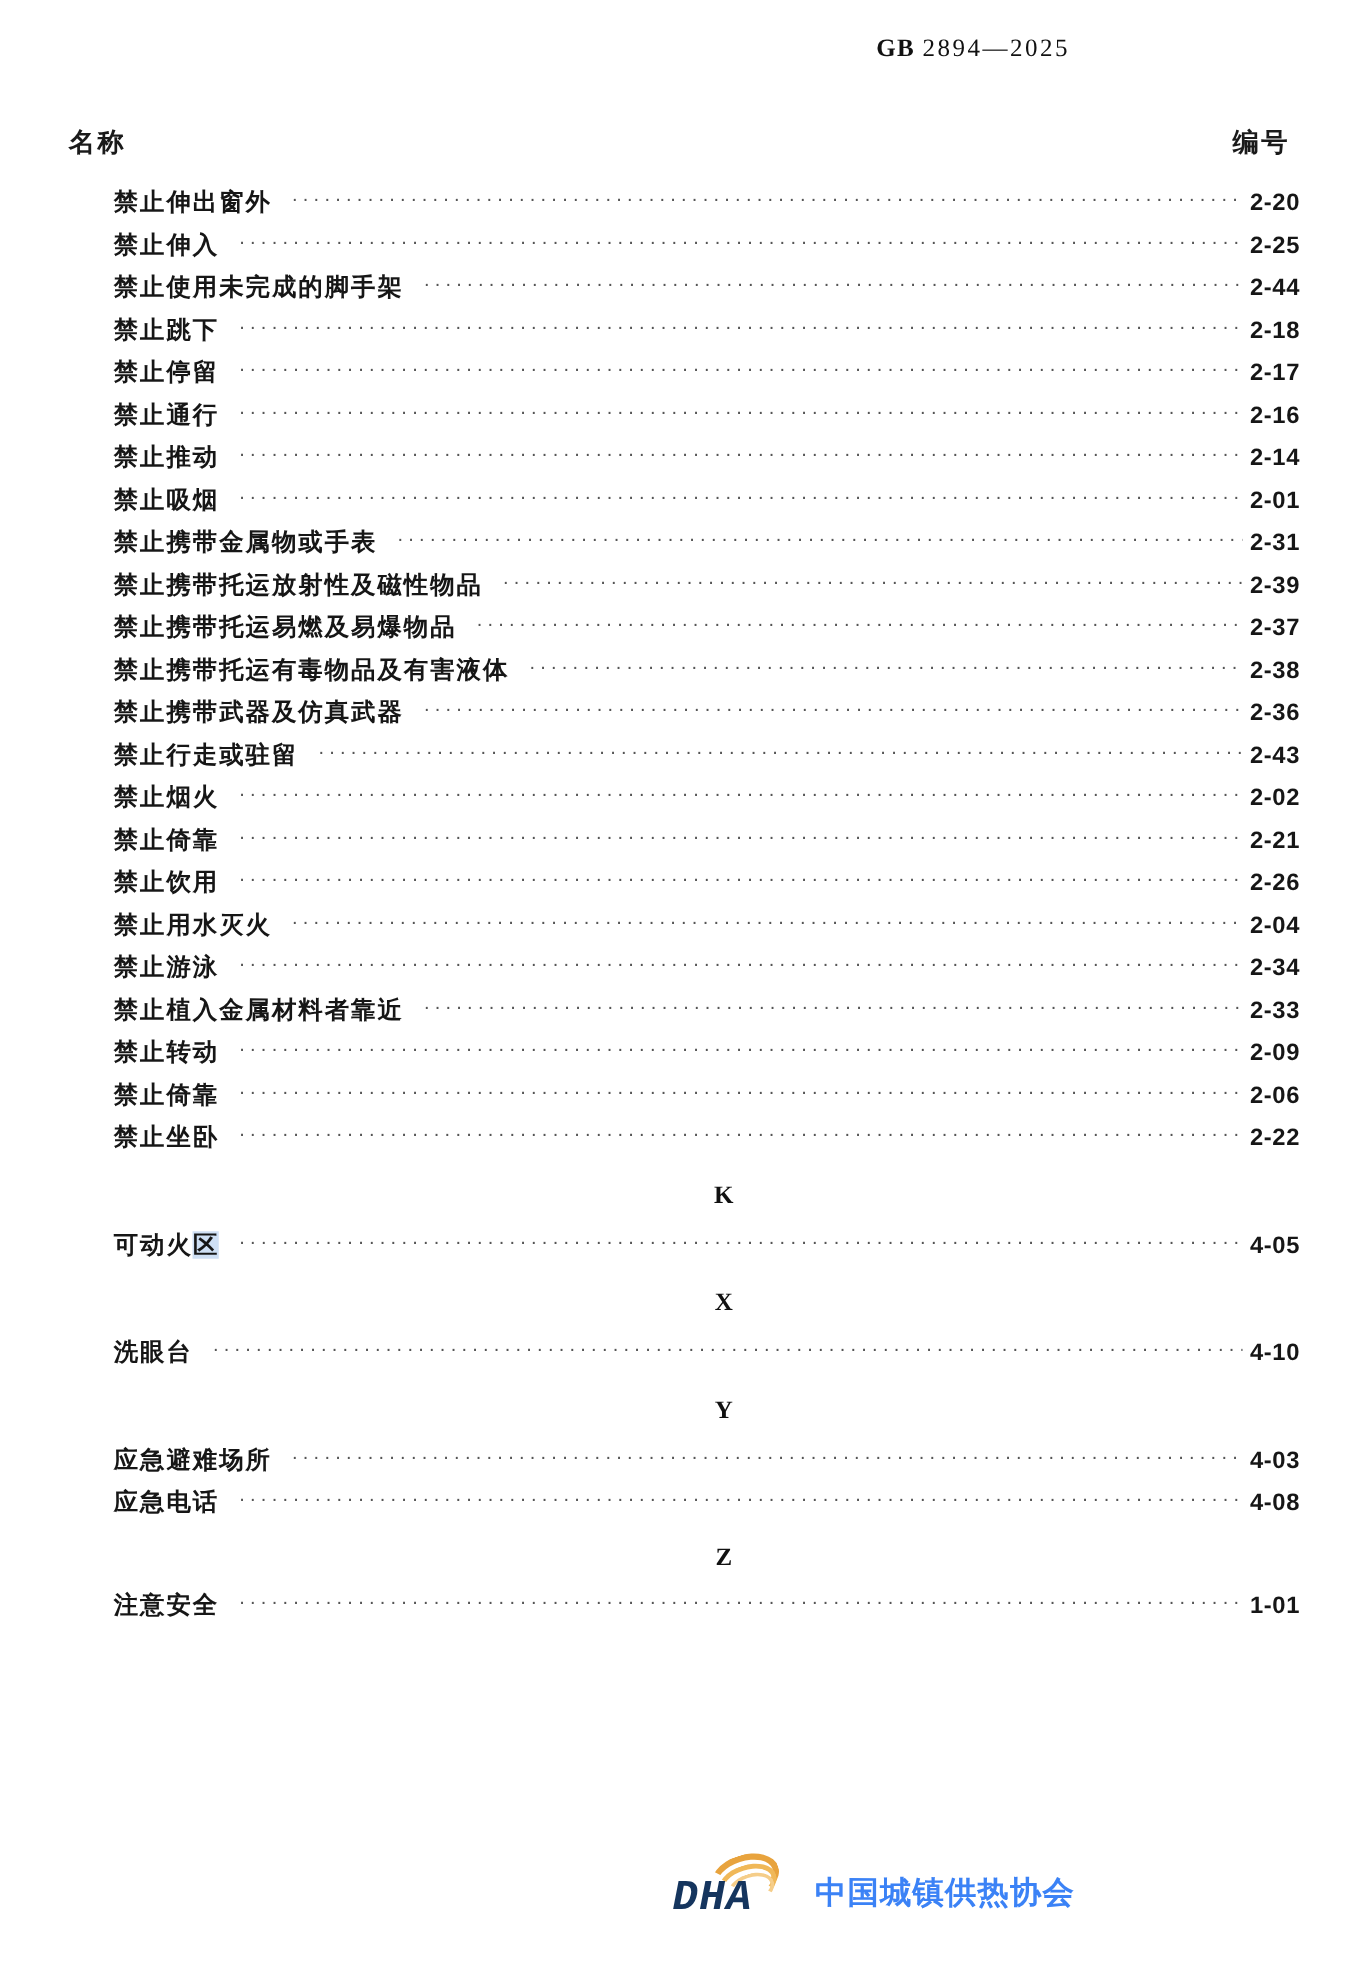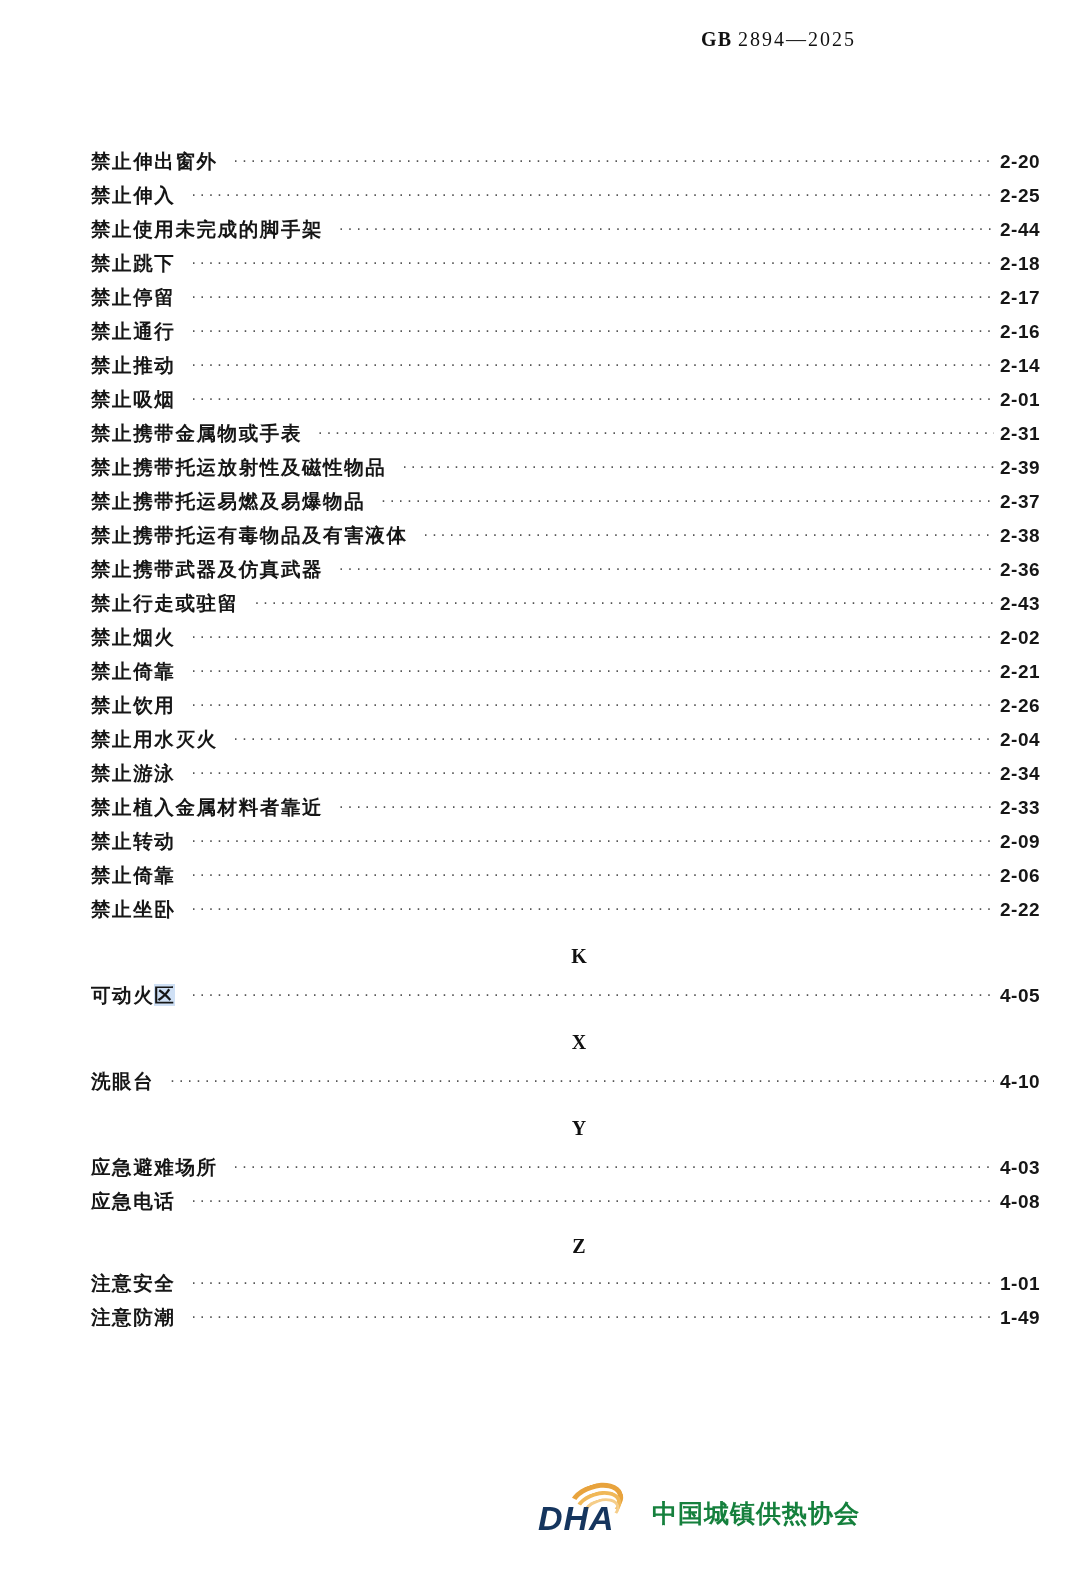--- a/index.html
+++ b/index.html
@@ -144,21 +144,21 @@
   }
   .footer-logo .mark {
     position: relative;
     width: 104px;
     height: 54px;
   }
   .footer-logo .mark .dha {
     position: absolute;
     left: 0;
     bottom: 2px;
-    font-family: Liberation Sans, sans-serif;
+    font-family: Liberation Mono, monospace;
     font-style: italic;
     font-weight: bold;
     font-size: 34px;
     letter-spacing: 1px;
     color: #15355e;
     margin-top: 29px;
   }
   .footer-logo .mark .swoosh1,
   .footer-logo .mark .swoosh2,
   .footer-logo .mark .swoosh3 {
@@ -187,34 +187,38 @@
     left: 44px; top: 13px;
     width: 32px; height: 18px;
     border-width: 3px;
     border-top-color: #f5cd89;
     border-right-color: #f5cd89;
     transform: rotate(-18deg);
   }
   .footer-logo .org-name {
     font-size: 25px;
     font-weight: bold;
-    color: #15803d;
+    color: #3b82f6;
     letter-spacing: 1px;
     font-family: "Liberation Sans", sans-serif;
   }
 </style>
 </head>
 <body>
 
 <div class="page">
 
   <div class="header">
     <span class="std-code">GB</span><span class="std-num">2894—2025</span>
   </div>
 
+  <div class="col-head">
+    <span class="ch-name">名称</span>
+    <span class="ch-num">编号</span>
+  </div>
 
   <div class="index-list">
 
     <div class="entry">
       <span class="label">禁止伸出窗外</span>
       <span class="leader"></span>
       <span class="num">2-20</span>
     </div>
     <div class="entry">
       <span class="label">禁止伸入</span>
@@ -355,25 +359,20 @@
       <span class="leader"></span>
       <span class="num">4-08</span>
     </div>
 
     <div class="section-letter tight">Z</div>
 
     <div class="entry">
       <span class="label">注意安全</span>
       <span class="leader"></span>
       <span class="num">1-01</span>
-    </div>
-    <div class="entry">
-      <span class="label">注意防潮</span>
-      <span class="leader"></span>
-      <span class="num">1-49</span>
     </div>
 
   </div>
 
   <div class="footer-logo">
     <span class="mark">
       <span class="swoosh1"></span>
       <span class="swoosh2"></span>
       <span class="swoosh3"></span>
       <span class="dha">DHA</span>

